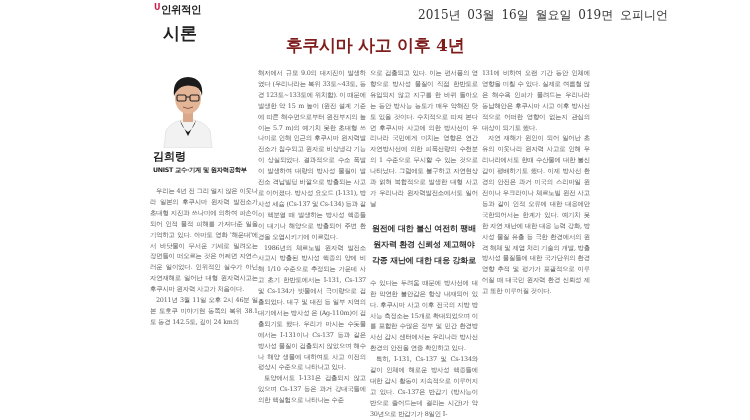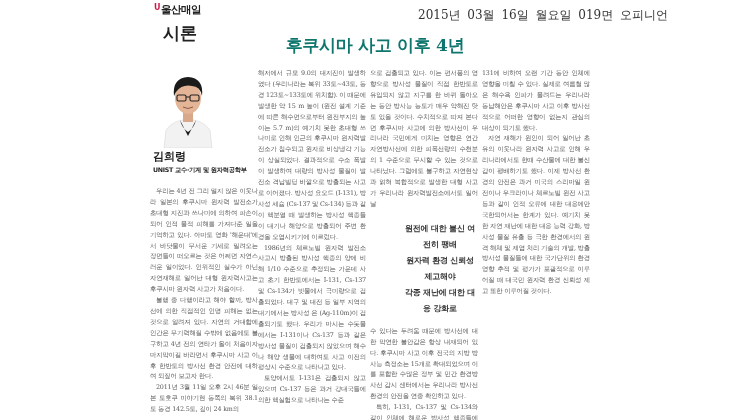--- a/index.html
+++ b/index.html
@@ -5,41 +5,41 @@
   html, body { margin:0; padding:0; background:#ffffff; }
   body { width:750px; height:420px; overflow:hidden; position:relative;
          font-family:"DejaVu Serif", serif; color:#333; }
   .logo { position:absolute; left:154px; top:3px; font-family:"DejaVu Sans", sans-serif;
           font-size:10.5px; font-weight:bold; color:#222; letter-spacing:-0.5px; }
   .logo .mark { color:#d0184b; font-size:8px; vertical-align:top; margin-right:1px; }
   .section { position:absolute; left:163px; top:22px; font-family:"DejaVu Sans", sans-serif;
              font-size:17px; font-weight:bold; color:#222; }
   .dateline { position:absolute; left:418px; top:7px; font-size:12px; color:#333; word-spacing:3px; }
   .headline { position:absolute; left:150px; width:450px; top:34px; text-align:center;
-              font-size:17px; font-weight:bold; color:#0f766e; letter-spacing:-0.3px; }
+              font-size:17px; font-weight:bold; color:#7f1d1d; letter-spacing:-0.3px; }
   .col { position:absolute; top:68px; width:108px; font-size:6.4px; line-height:10.9px;
          color:#555; text-align:justify; letter-spacing:-0.2px; word-break:break-all; }
   .col p { margin:0; text-indent:6px; }
   .col1 { left:150px; top:186px; }
   .col2 { left:258px; }
   .col3 { left:370px; }
   .col4 { left:482px; }
   .photo { position:absolute; left:158px; top:66px; width:60px; height:82px; overflow:hidden; }
   .author { position:absolute; left:153px; top:149px; font-family:"DejaVu Sans", sans-serif; }
   .author .name { font-size:11px; font-weight:bold; color:#222; display:block; }
   .author .aff { font-size:6.3px; color:#222; display:block; margin-top:2px; letter-spacing:-0.3px; font-weight:bold; }
   .subhead { font-size:8px; font-weight:bold; line-height:16px; color:#333; text-align:center;
              margin:10px 0 10px 0; letter-spacing:-0.2px; }
-  .subhead span { display:block;margin-left:32px; }
+  .subhead span { display:block; }
 </style>
 </head>
 <body>
 
 <div class="logo">
-  <span class="mark">U</span><span>울산매일</span>
+  <span class="mark">U</span><span>인위적인</span>
 </div>
 <div class="section">시론</div>
 <div class="dateline">2015년 03월 16일 월요일 019면 오피니언</div>
 
 <div class="headline">후쿠시마 사고 이후 4년</div>
 
 <div class="photo">
   <svg width="60" height="82" viewBox="0 0 60 82">
     <rect width="60" height="82" fill="#ffffff"></rect>
     <path d="M6 82 L8 64 Q14 56 24 54 L36 54 Q46 56 52 64 L54 82 Z" fill="#f2f2f2" stroke="#d8d8d8" stroke-width="0.6"></path>
@@ -53,21 +53,20 @@
     <path d="M25 41 Q30 44 35 41" stroke="#8b5a48" stroke-width="1" fill="none"></path>
   </svg>
 </div>
 <div class="author">
   <span class="name">김희령</span>
   <span class="aff">UNIST 교수·기계 및 원자력공학부</span>
 </div>
 
 <div class="col col1">
   <p>우리는 4년 전 그리 멀지 않은 이웃나라 일본의 후쿠시마 원자력 발전소가 초대형 지진과 쓰나미에 의하여 파손이 되어 인적 물적 피해를 가져다준 일을 기억하고 있다. 아마도 영화 '해운대'에서 바닷물이 무서운 기세로 밀려오는 장면들이 떠오르는 것은 어쩌면 자연스러운 일이었다. 인위적인 실수가 아닌 자연재해로 일어난 대형 원자력사고는 후쿠시마 원자력 사고가 처음이다.</p>
-  <p>불행 중 다행이라고 해야 할까, 방사선에 의한 직접적인 인명 피해는 없는 것으로 알려져 있다. 자연의 거대함에 인간은 무기력해질 수밖에 없음에도 불구하고 4년 전의 연타가 올이 처음이자 마지막이길 바라면서 후쿠시마 사고 이후 한반도의 방사선 환경 안전에 대하여 되짚어 보고자 한다.</p>
   <p>2011년 3월 11일 오후 2시 46분 일본 도호쿠 미야기현 동쪽의 북위 38.1도 동경 142.5도, 깊이 24 km의</p>
 </div>
 
 <div class="col col2">
   <p style="text-indent:0">해저에서 규모 9.0의 대지진이 발생하였다 (우리나라는 북위 33도~43도, 동경 123도~133도에 위치함). 이 때문에 발생한 약 15 m 높이 (원전 설계 기준에 따른 해수면으로부터 원전부지의 높이는 5.7 m)의 예기치 못한 초대형 쓰나미로 인해 인근의 후쿠시마 원자력발전소가 침수되고 원자로 비상냉각 기능이 상실되었다. 결과적으로 수소 폭발이 발생하여 대량의 방사성 물질이 발전소 격납빌딩 바깥으로 방출되는 사고로 이어졌다. 방사성 요오드 (I-131), 방사성 세슘 (Cs-137 및 Cs-134) 등과 같이 핵분열 때 발생하는 방사성 핵종들이 대기나 해양으로 방출되어 주변 환경을 오염시키기에 이르렀다.</p>
   <p>1986년의 체르노빌 원자력 발전소 사고시 방출된 방사성 핵종의 양에 비해 1/10 수준으로 추정되는 가운데 사고 초기 한반도에서는 I-131, Cs-137 및 Cs-134가 빗물에서 극미량으로 검출되었다. 대구 및 대전 등 일부 지역의 대기에서는 방사성 은 (Ag-110m)이 검출되기도 했다. 우리가 마시는 수돗물에서는 I-131이나 Cs-137 등과 같은 방사성 물질이 검출되지 않았으며 해수나 해양 생물에 대하여도 사고 이전의 평상시 수준으로 나타나고 있다.</p>
   <p>토양에서도 I-131은 검출되지 않고 있으며 Cs-137 등은 과거 강대국들에 의한 핵실험으로 나타나는 수준</p>
 </div>
 
 <div class="col col3">

